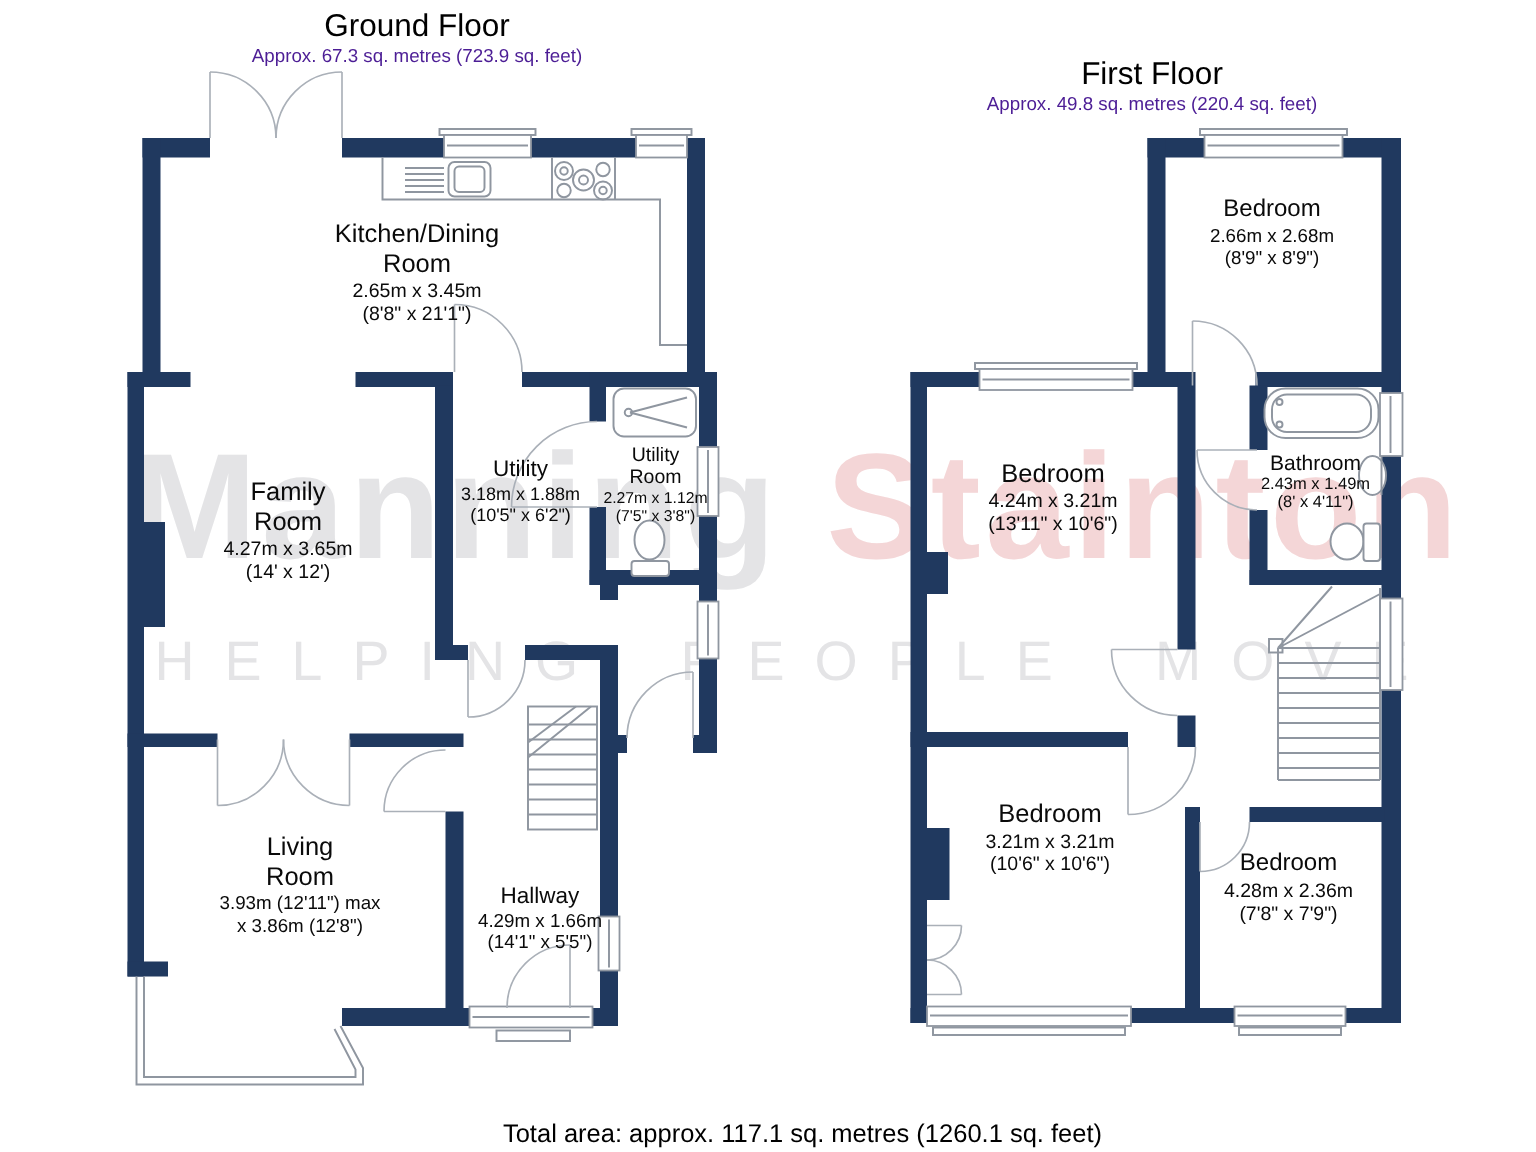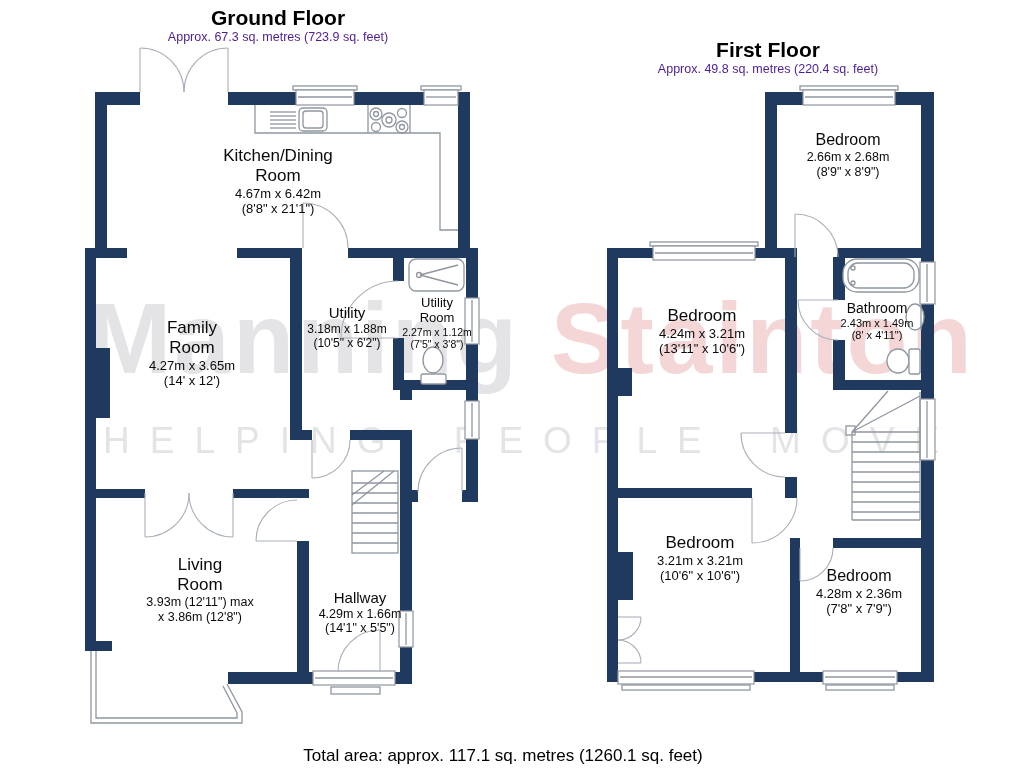--- a/index.html
+++ b/index.html
@@ -19,31 +19,31 @@
   .wm-tag{position:absolute;left:103px;top:422px;font-size:37px;color:var(--wm-gray);
           letter-spacing:20px;word-spacing:18px;white-space:pre;line-height:1;z-index:1;}
   
   #plan{position:absolute;left:0;top:0;z-index:2;}
   .w{fill:var(--wall);stroke:none;}
   .ln{stroke:var(--line);stroke-width:1.3;fill:none;}
   .fx{stroke:var(--line);stroke-width:1.3;fill:#fff;}
   .arc{stroke:#aab0b8;stroke-width:1.1;fill:none;}
   .win{fill:#fff;stroke:var(--line);stroke-width:1.2;}
   
-  .floor-title{position:absolute;transform:translateX(-50%);font-weight:bold;font-size:21px;
+  .floor-title{position:absolute;transform:translateX(-50%);font-weight:normal;font-size:21px;
                color:#000;white-space:nowrap;z-index:3;}
   .floor-area{position:absolute;transform:translateX(-50%);font-size:12.5px;color:#4c1d95;
               white-space:nowrap;z-index:3;}
   .room-label{position:absolute;transform:translateX(-50%);text-align:center;color:#0a0a0a;
               line-height:1.18;white-space:nowrap;z-index:3;}
   .room-label .rn{font-weight:normal;font-size:var(--nfs,17px);display:block;}
   .room-label .rd{font-size:var(--dfs,13px);display:block;}
   .room-label span:empty{display:none;}
   .footer-total{position:absolute;transform:translateX(-50%);font-size:17px;color:#000;
-                white-space:nowrap;z-index:3;}
+                white-space:nowrap;z-index:3;margin-left:32px;}
 </style>
 </head>
 <body>
 
 <div id="stage">
 
   <div class="wm-brand"><span class="g">Manning </span><span class="p">Stainton</span></div>
   <div class="wm-tag">HELPING PEOPLE MOVE</div>
 
   <svg id="plan" width="1024" height="768" viewBox="0 0 1024 768">
@@ -274,21 +274,21 @@
   </svg>
 
   <div class="floor-title" style="left:278px;top:6px">Ground Floor</div>
   <div class="floor-area" style="left:278px;top:30px">Approx. 67.3 sq. metres (723.9 sq. feet)</div>
   <div class="floor-title" style="left:768px;top:38px">First Floor</div>
   <div class="floor-area" style="left:768px;top:62px">Approx. 49.8 sq. metres (220.4 sq. feet)</div>
 
   <div class="room-label" style="left:278px;top:146px;--nfs:17px;--dfs:13px">
     <span class="rn">Kitchen/Dining</span>
     <span class="rn">Room</span>
-    <span class="rd">4.67m x 6.42m</span>
+    <span class="rd">2.65m x 3.45m</span>
     <span class="rd">(8'8" x 21'1")</span>
   </div>
   <div class="room-label" style="left:192px;top:318px;--nfs:17px;--dfs:13px">
     <span class="rn">Family</span>
     <span class="rn">Room</span>
     <span class="rd">4.27m x 3.65m</span>
     <span class="rd">(14' x 12')</span>
   </div>
   <div class="room-label" style="left:347px;top:304px;--nfs:15px;--dfs:12px">
     <span class="rn">Utility</span>

